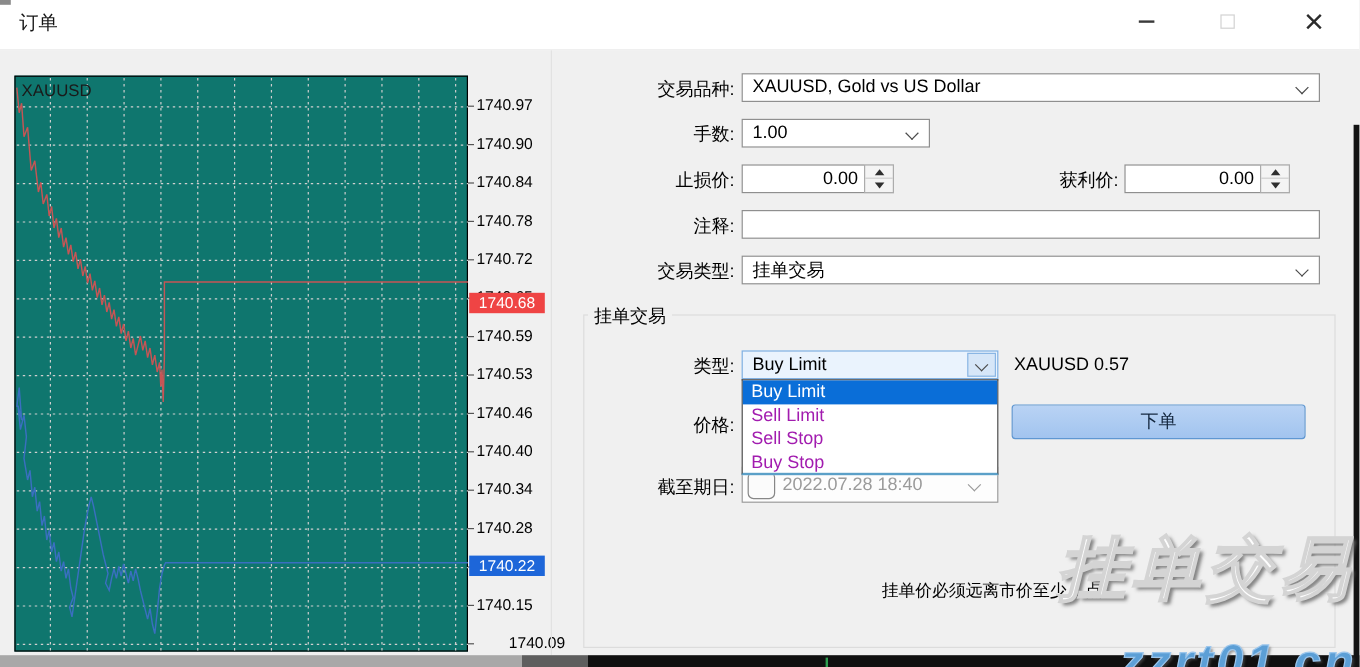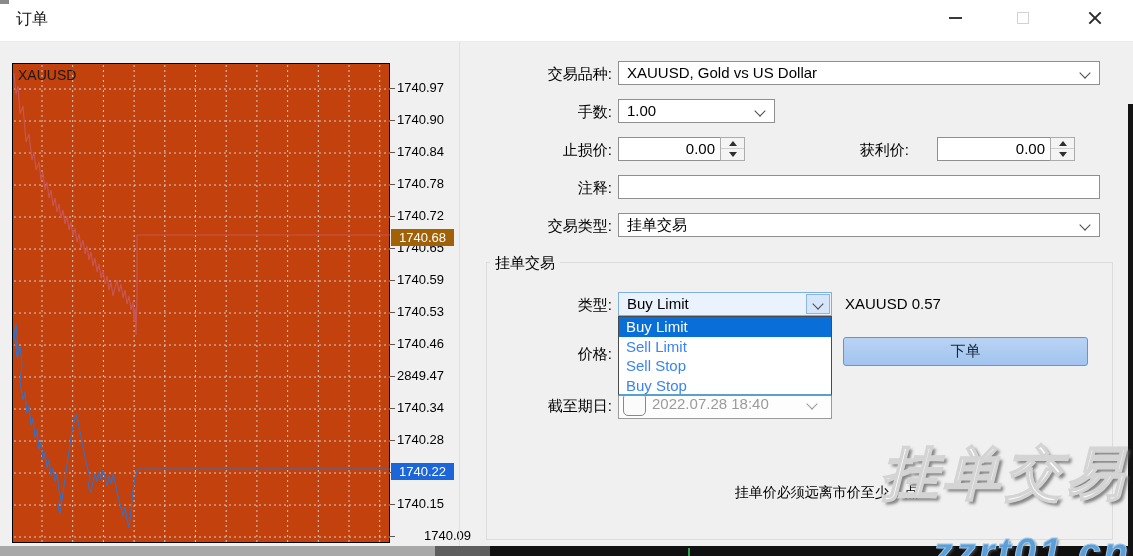--- a/index.html
+++ b/index.html
@@ -20,21 +20,21 @@
   .winbtn.close    { left:1072px; }
   .min-bar { width:13px; height:2px; background:#3a3a3a; }
   .max-box { width:12px; height:12px; border:1px solid #d2d2d2; }
   .x-wrap { position:relative; width:16px; height:16px; }
   .x-wrap i { position:absolute; left:0; top:7px; width:16px; height:2px; background:#2b2b2b; }
   .x-wrap i:first-child { transform:rotate(45deg); }
   .x-wrap i:last-child  { transform:rotate(-45deg); }
   .corner-artifact { position:absolute; left:0; top:0; width:9px; height:4px; background:#8a8a8a; }
 
   
-  .chart-panel { position:absolute; left:12px; top:63px; width:378px; height:480px; background:#c2410c; border:1px solid #000; }
+  .chart-panel { position:absolute; left:12px; top:63px; width:378px; height:480px; background:#0f766e; border:1px solid #000; }
   .chart-symbol { position:absolute; left:5px; top:3px; font-size:14px; color:#1a1a1a; z-index:3; }
   #chart-svg { position:absolute; left:0; top:0; }
   .price-axis { position:absolute; left:0; top:0; width:1133px; height:556px; pointer-events:none; }
   .axis-label { position:absolute; left:397px; width:58px; font-size:13px; color:#000; }
   .axis-tick  { position:absolute; left:390px; width:5px; height:1px; background:#555; }
   .price-badge { position:absolute; left:391px; width:63px; height:17px; font-size:13px; color:#fff;
                  display:flex; align-items:center; justify-content:center; z-index:4; }
   .v-divider { position:absolute; left:459px; top:42px; width:1px; height:504px; background:#e2e2e2; }
 
   
@@ -56,21 +56,21 @@
   
   .groupbox { position:absolute; left:486px; top:262px; width:627px; height:278px; border:1px solid #dcdcdc; }
   .group-title { position:absolute; left:490px; top:254px; background:#f0f0f0; padding:0 5px; font-size:15px; color:#000; }
 
   .combo.open { background:#eaf3fd; border:1px solid #7fb0e2; }
   .chev-zone { position:absolute; right:1px; top:1px; width:24px; height:20px; background:#d6e6f8; border:1px solid #8ab6e4; }
   .chev-zone .chev { right:6px; top:5px; }
 
   .listbox { position:absolute; left:618px; top:316px; width:214px; height:80px; background:#fff;
              border:1px solid #4a4a4a; border-bottom:2px solid #5ba0c8; z-index:10; }
-  .listitem { height:19.5px; line-height:19.5px; font-size:15px; padding-left:7px; color:#3b82f6; white-space:nowrap; }
+  .listitem { height:19.5px; line-height:19.5px; font-size:15px; padding-left:7px; color:#a21caf; white-space:nowrap; }
   .listitem.sel { background:#0a6ed8; color:#fff; }
 
   .summary { position:absolute; left:845px; top:295px; font-size:15px; }
   .place-btn { position:absolute; left:843px; top:337px; width:245px; height:29px;
                background:linear-gradient(#b9d3f4,#a2c4ef); border:1px solid #5f97d2; border-radius:3px;
                font-size:15px; color:#12253c; display:flex; align-items:center; justify-content:center; }
   .datebox { position:absolute; left:618px; top:389px; width:214px; height:30px; background:#fdfdfd; border:1px solid #9a9a9a; }
   .datebox .checkbox { position:absolute; left:4px; top:3px; width:23px; height:23px; background:#fbfbfb;
                        border:1px solid #878787; border-radius:5px; }
   .datebox .dateval { position:absolute; left:33px; top:5px; width:152px; font-size:15px; color:#9b9b9b;
@@ -159,34 +159,34 @@
     <div class="axis-label" style="top: 208px;">1740.72</div>
     <div class="axis-tick" style="top: 216px;"></div>
     <div class="axis-label" style="top: 240px;">1740.65</div>
     <div class="axis-tick" style="top: 248px;"></div>
     <div class="axis-label" style="top: 272px;">1740.59</div>
     <div class="axis-tick" style="top: 280px;"></div>
     <div class="axis-label" style="top: 304px;">1740.53</div>
     <div class="axis-tick" style="top: 312px;"></div>
     <div class="axis-label" style="top: 336px;">1740.46</div>
     <div class="axis-tick" style="top: 344px;"></div>
-    <div class="axis-label" style="top: 368px;">2849.47</div>
+    <div class="axis-label" style="top: 368px;">1740.40</div>
     <div class="axis-tick" style="top: 376px;"></div>
     <div class="axis-label" style="top: 400px;">1740.34</div>
     <div class="axis-tick" style="top: 408px;"></div>
     <div class="axis-label" style="top: 432px;">1740.28</div>
     <div class="axis-tick" style="top: 440px;"></div>
     <div class="axis-label" style="top: 464px;">1740.22</div>
     <div class="axis-tick" style="top: 472px;"></div>
     <div class="axis-label" style="top: 496px;">1740.15</div>
     <div class="axis-tick" style="top: 504px;"></div>
     <div class="axis-label" style="top: 528px; margin-left: 27px;">1740.09</div>
     <div class="axis-tick" style="top: 536px;"></div>
   </div>
-<div class="price-badge" id="ask-badge" style="top: 229px; background: #a16207;">1740.68</div>
+<div class="price-badge" id="ask-badge" style="top: 244px; background: #ef4444;">1740.68</div>
 <div class="price-badge" id="bid-badge" style="top: 463px; background: rgb(29, 102, 217);">1740.22</div>
 <div class="v-divider"></div>
 
 <div class="flabel" style="left:482px; top:65px;">交易品种:</div>
 <div class="combo" style="left:618px; top:61px; width:482px;">
   <span class="val">XAUUSD, Gold vs US Dollar</span>
   <span class="chev"></span>
 </div>
 
 <div class="flabel" style="left:482px; top:103px;">手数:</div>
@@ -201,21 +201,21 @@
   <span class="spinner">
     <span class="spin-up">
         <span class="tri-up"></span>
       </span>
     <span class="spin-dn">
         <span class="tri-dn"></span>
       </span>
   </span>
 </div>
 
-<div class="flabel" style="left:779px; top:141px;text-align:right;">获利价:</div>
+<div class="flabel" style="left:802px; top:141px;text-align:right;">获利价:</div>
 <div class="numbox" style="left:937px; top:137px; width:138px;">
   <span class="num">0.00</span>
   <span class="spinner">
     <span class="spin-up">
         <span class="tri-up"></span>
       </span>
     <span class="spin-dn">
         <span class="tri-dn"></span>
       </span>
   </span>

